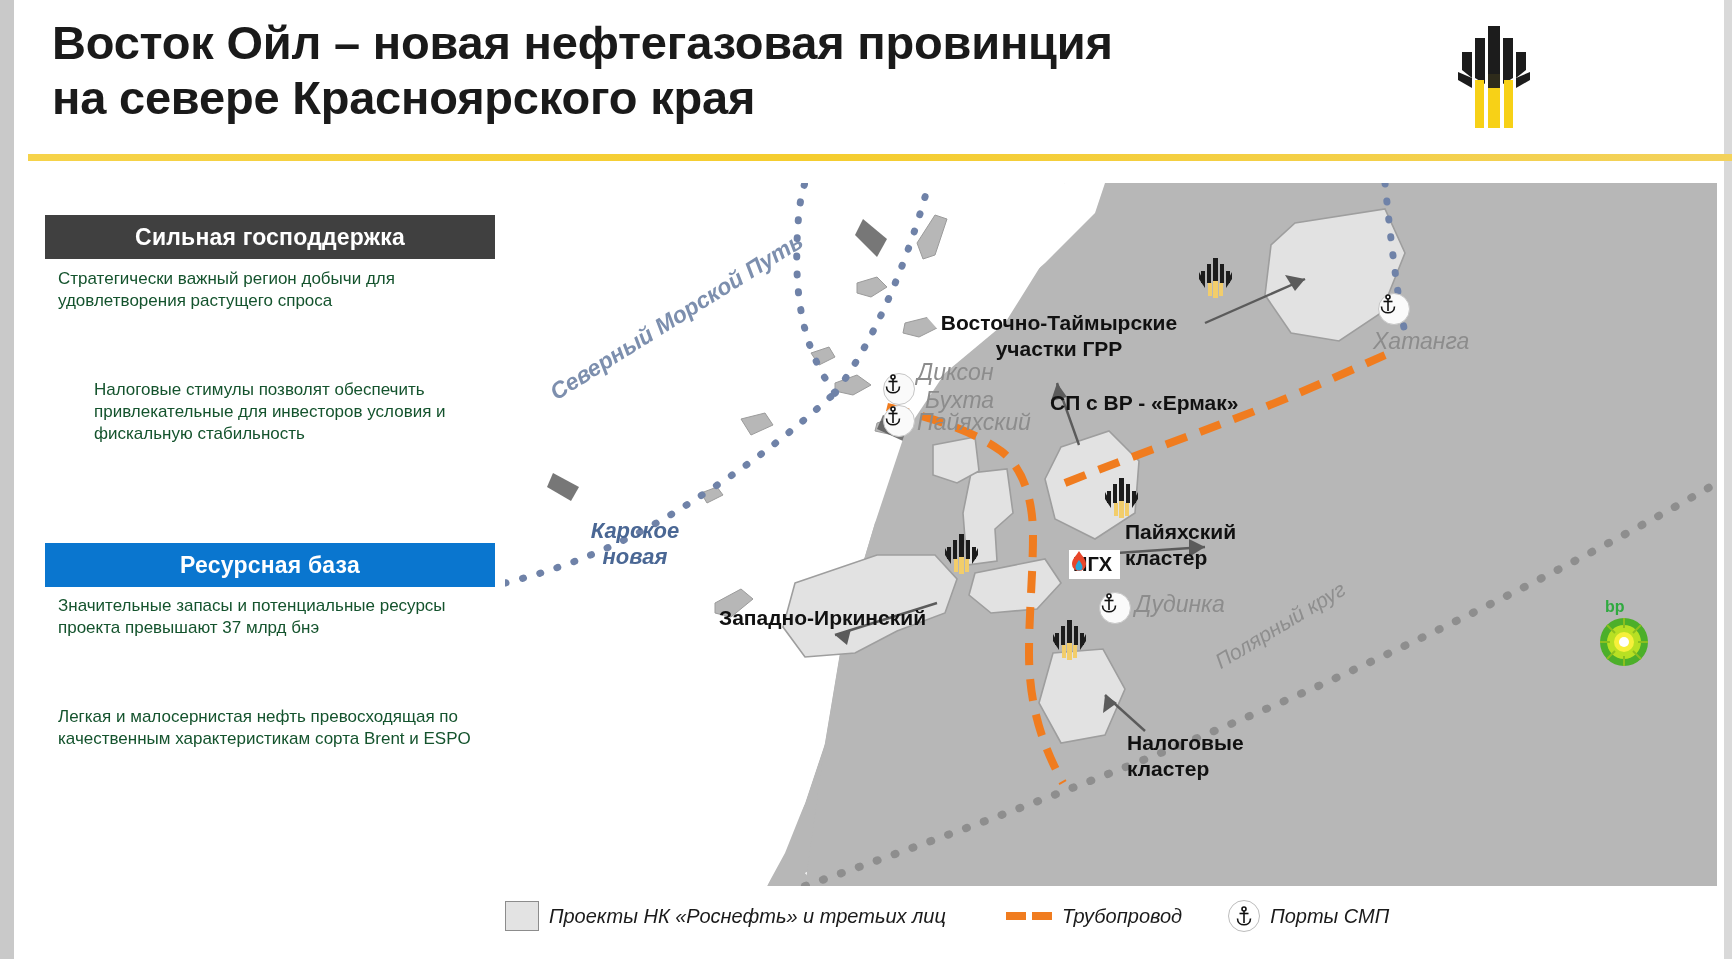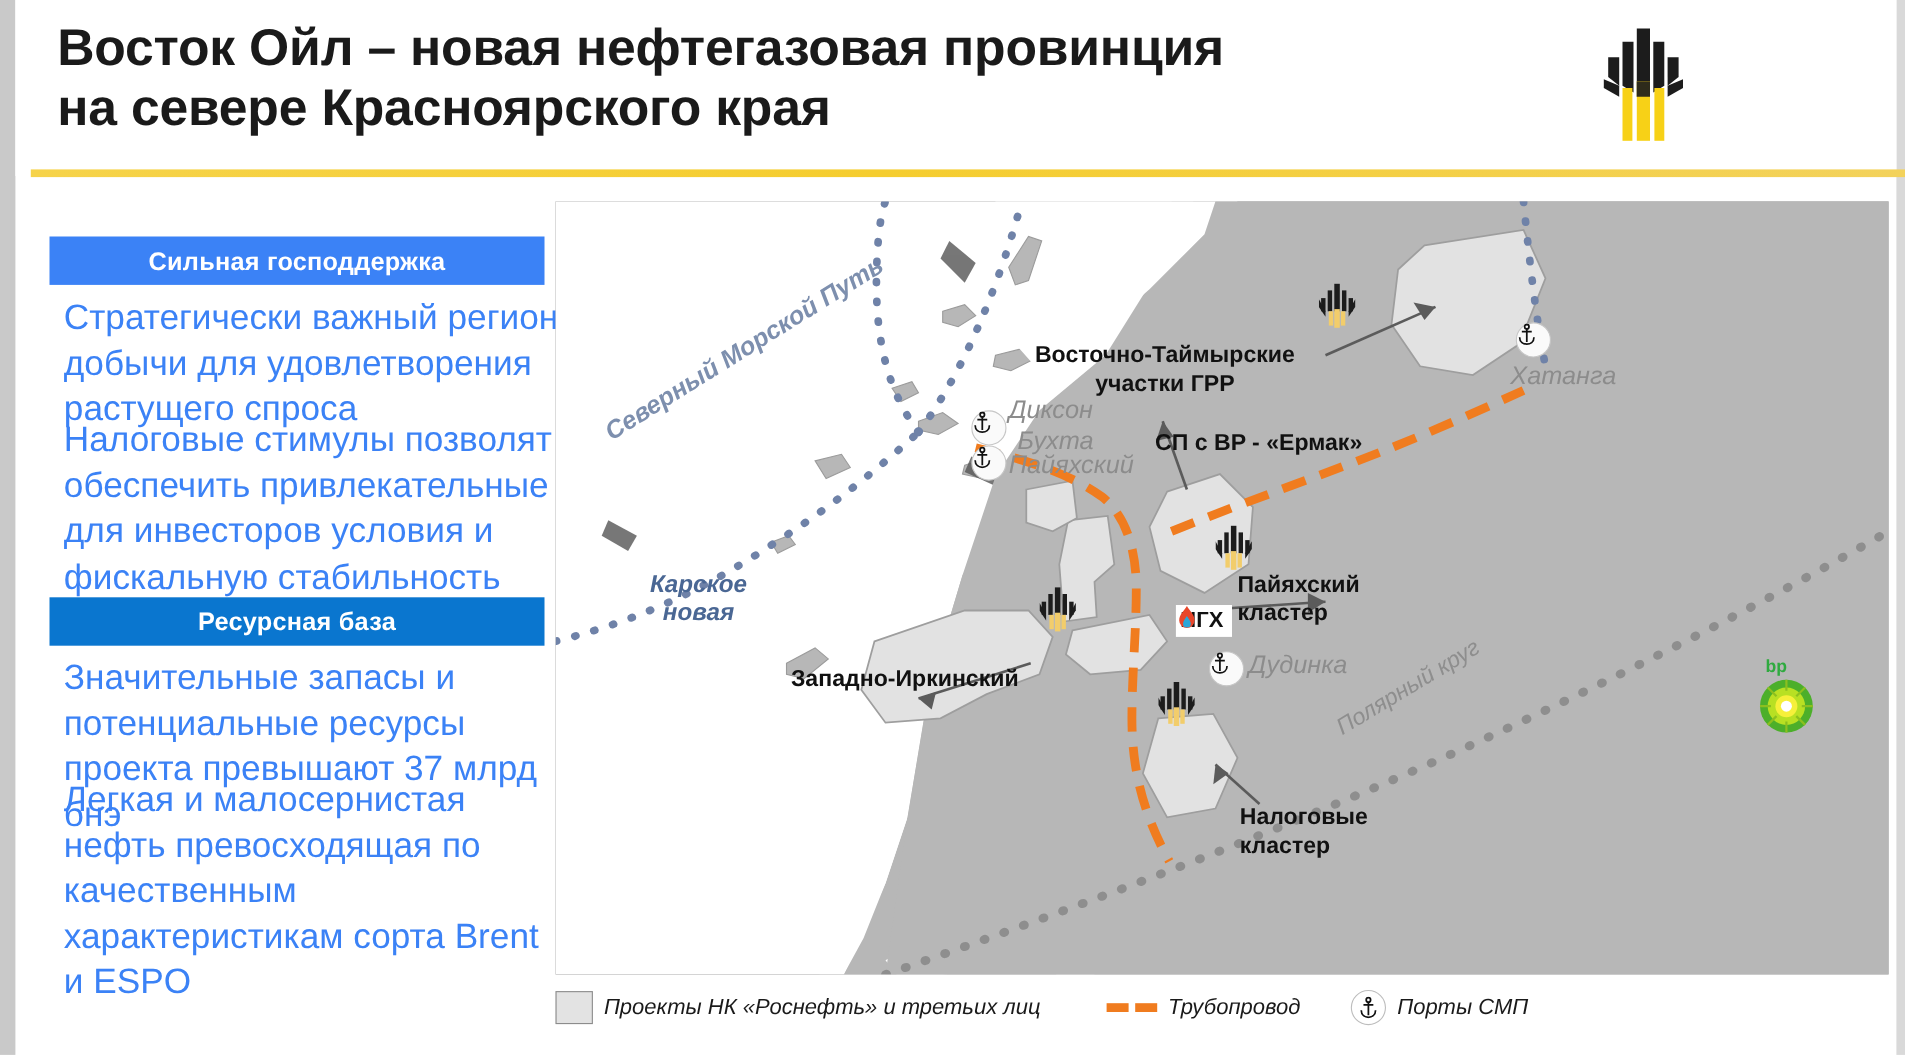--- a/index.html
+++ b/index.html
@@ -24,29 +24,29 @@
   #rosneft-logo{position:absolute;left:1436px;top:14px;width:90px;height:120px;}
   #header-rule{position:absolute;left:14px;top:154px;width:1710px;height:7px;
     background:linear-gradient(to right,#f6d34a 0%,#f5cd2e 45%,#f3d25c 100%);}
 
   
   .band{
     position:absolute;left:45px;width:450px;height:44px;
     display:flex;align-items:center;justify-content:center;
     color:#ffffff;font-weight:bold;font-size:23px;letter-spacing:.2px;
   }
-  #band-gov{top:215px;background:#3b82f6;align-items:center;}
+  #band-gov{top:215px;background:#404040;align-items:center;}
   #band-res{top:543px;background:#0a76cf;}
 
   .para{
     position:absolute;left:58px;width:452px;
-    font-size:32px;line-height:1.30;color:#3b82f6;
+    font-size:17px;line-height:1.30;color:#14532d;
   }
   #p1{top:268px;}
-  #p2{top:379px;}
+  #p2{top:379px;margin-left:36px;}
   #p3{top:595px;}
   #p4{top:706px;}
 
   
   #map{
     position:absolute;left:505px;top:183px;width:1212px;height:703px;
     background:#b7b7b7;overflow:hidden;
   }
   #map svg{position:absolute;left:0;top:0;}
 

